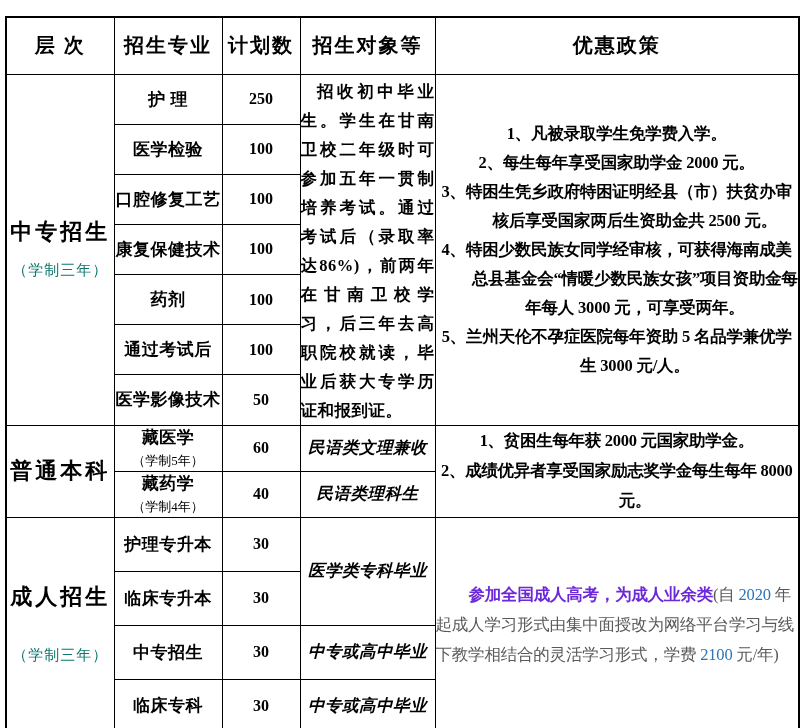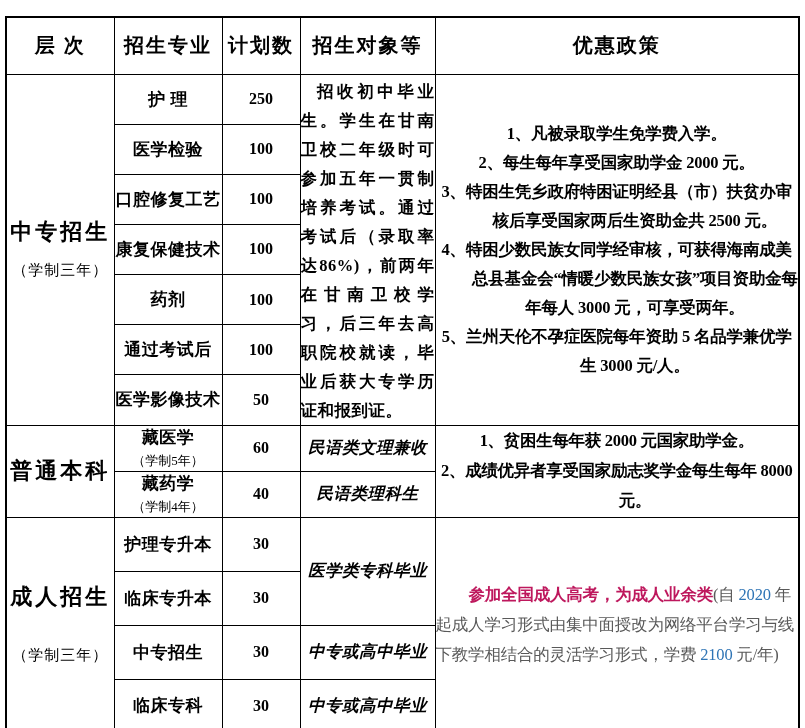--- a/index.html
+++ b/index.html
@@ -47,21 +47,21 @@
   .level-cell{padding:0 2px;}
   .lvl-title{
     font-size:22px;
     font-weight:bold;
     letter-spacing:3px;
     line-height:1.2;
   }
   .lvl-note{
     font-size:15px;
     font-weight:normal;
-    color:#000000;
+    color:#0f766e;
     letter-spacing:1px;
   }
   .level-zz .lvl-note{margin-top:15px;}
   .level-cr .lvl-note{margin-top:36px;}
   
   .major-cell{
     font-weight:bold;
     font-size:17px;
     letter-spacing:0.5px;
     padding:0 2px;
@@ -116,21 +116,21 @@
   .bk-policy .policy-item{line-height:30px;letter-spacing:-0.3px;}
   .cr-policy{padding:4px 6px 4px 8px;}
   .cr-par{
     margin:0;
     font-size:16.5px;
     line-height:30px;
     text-indent:2em;
     text-align:left;
     letter-spacing:-0.2px;
   }
-  .p-bold{font-weight:bold;color:#be185d;}
+  .p-bold{font-weight:bold;color:#6d28d9;}
   .p-gray{font-weight:normal;color:var(--policy-gray);}
   .p-num{font-weight:normal;color:var(--policy-blue);}
 </style>
 </head>
 <body>
 
 <div class="page">
   <table class="adm">
     <colgroup>
       <col style="width:108px">

